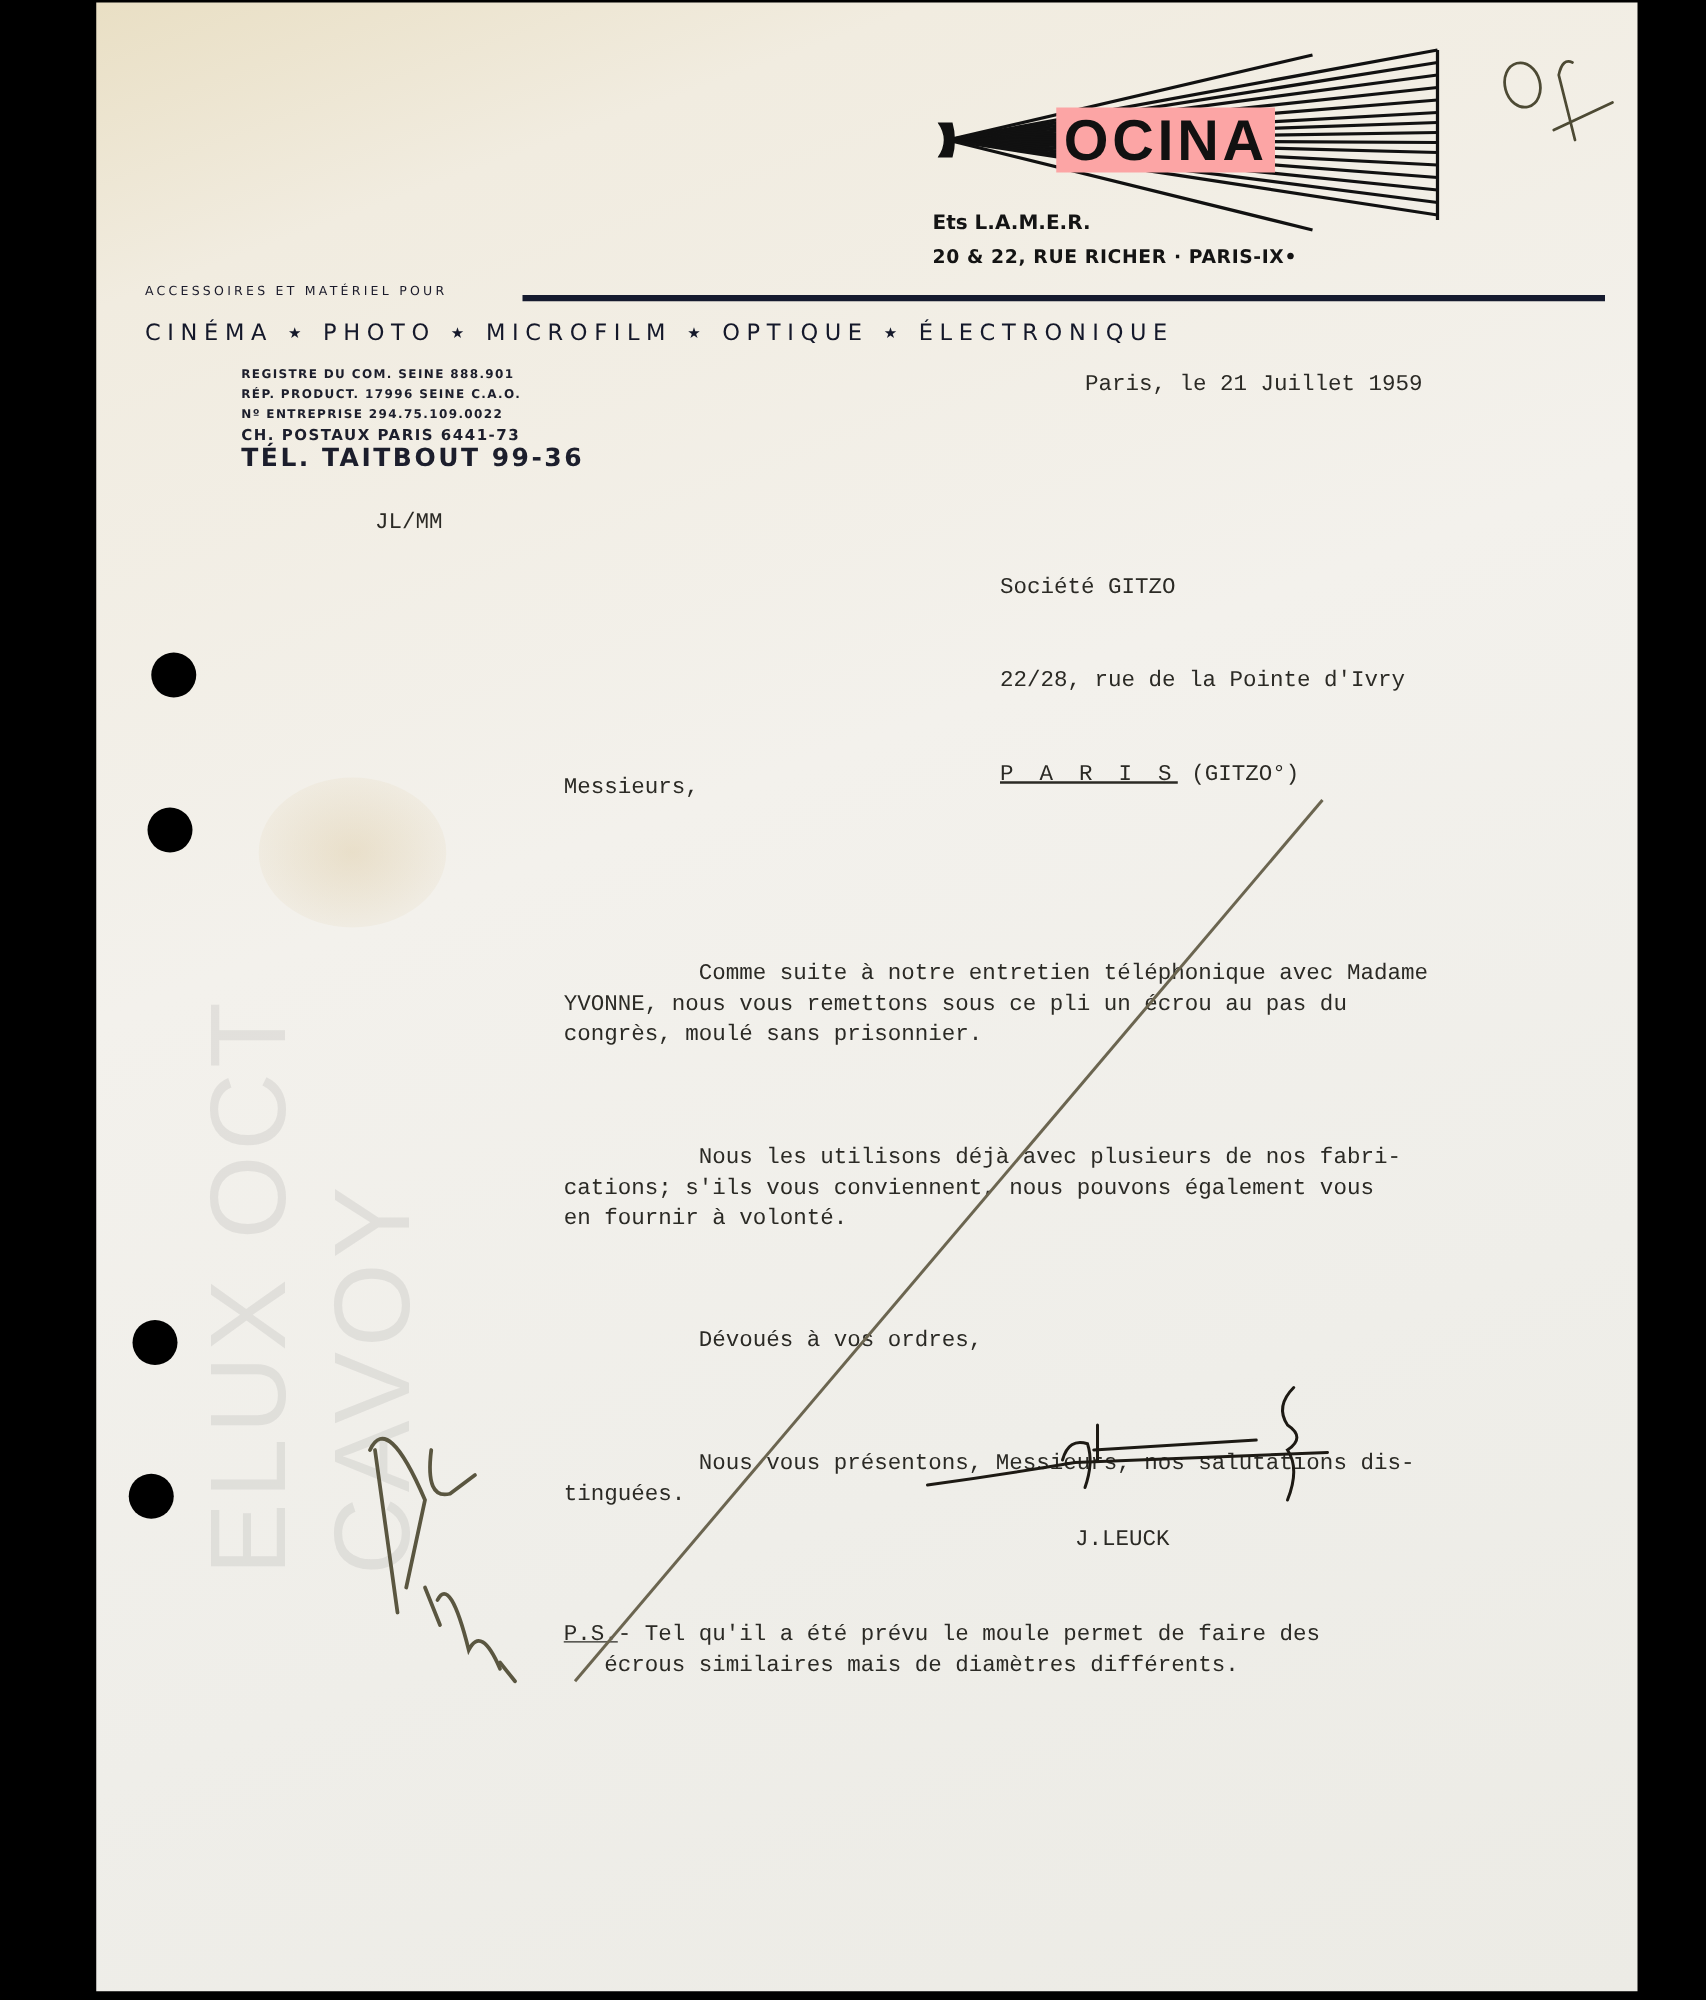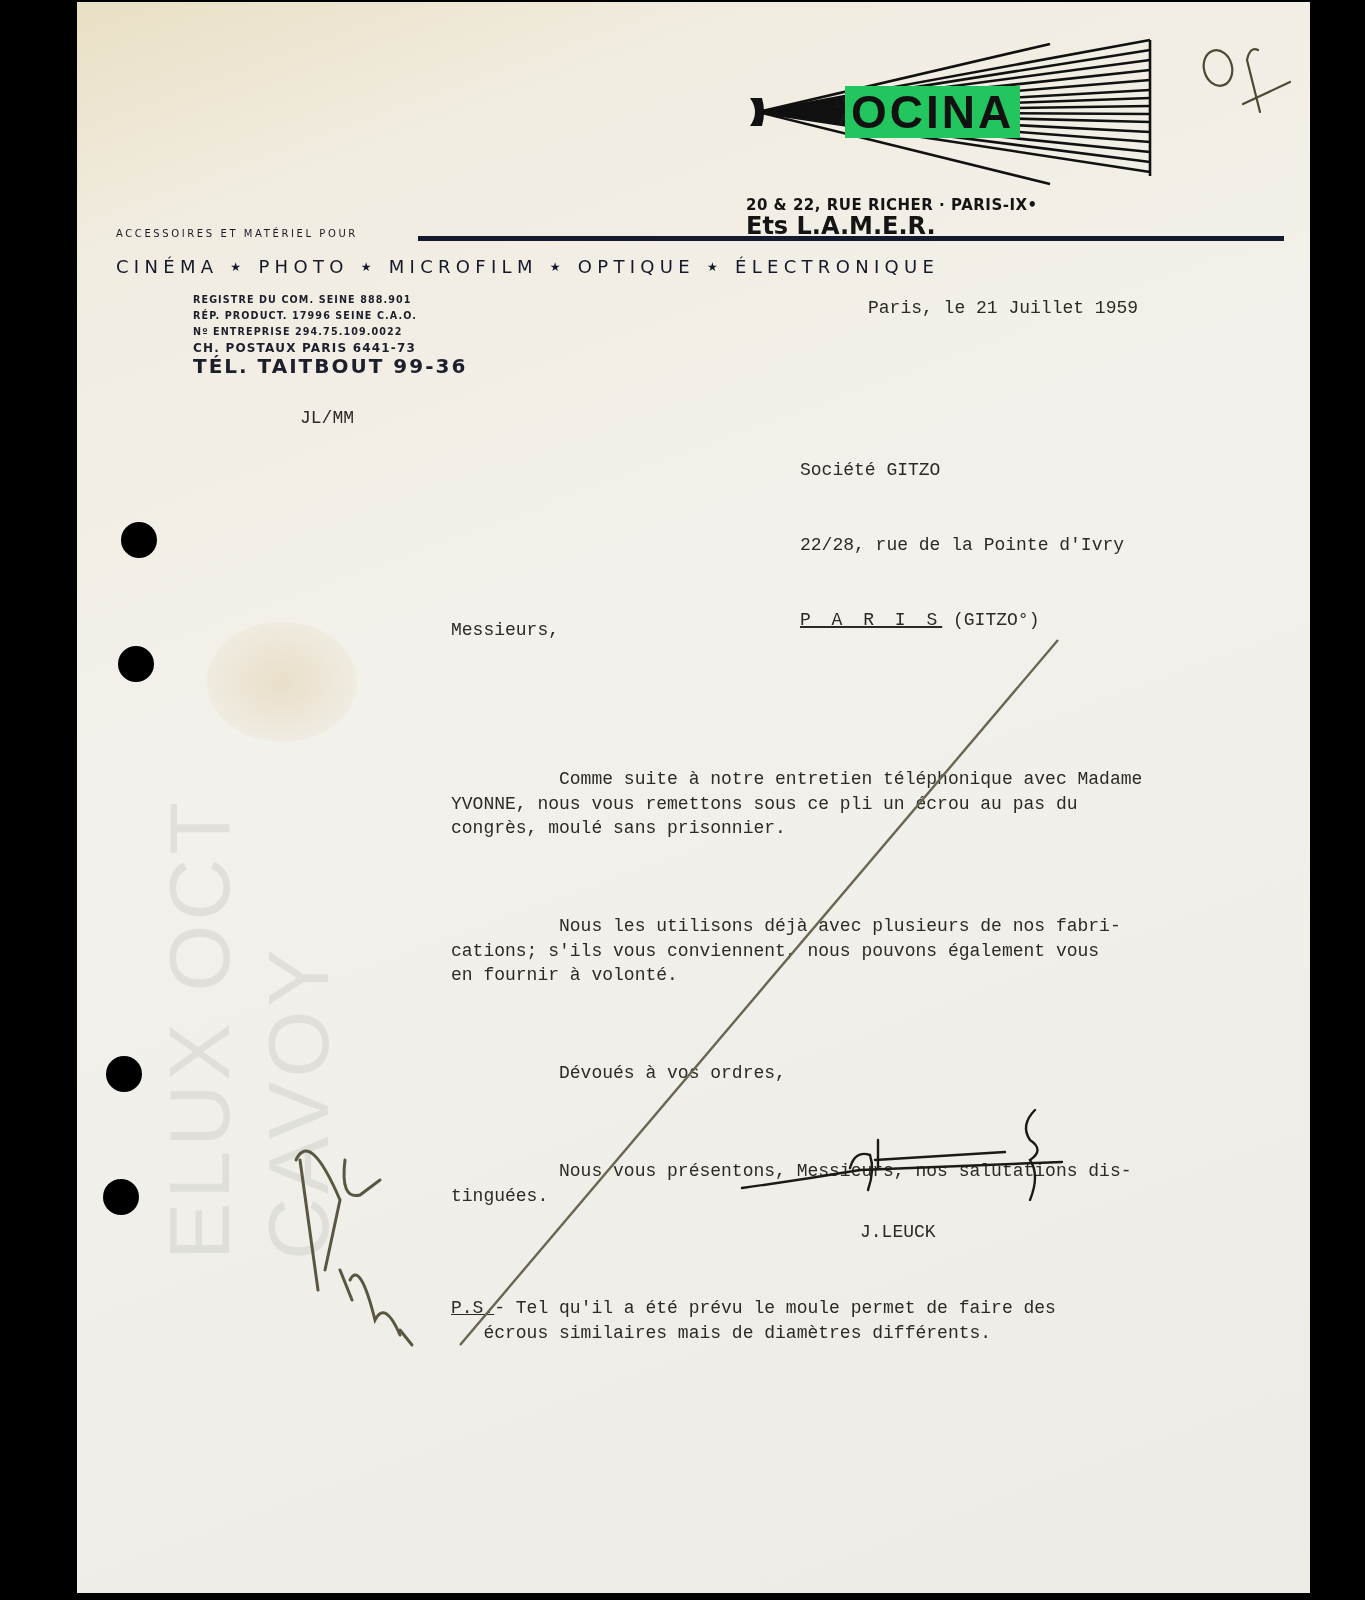--- a/index.html
+++ b/index.html
@@ -19,26 +19,26 @@
     position: absolute; width: 36px; height: 36px; border-radius: 50%; background: #000;
   }
   .ghost {
     position: absolute; left: 150px; top: 460px; width: 100px; height: 800px;
     font-family: "Liberation Sans", sans-serif; font-size: 86px; color: rgba(150,150,150,0.18);
     writing-mode: vertical-rl; transform: rotate(180deg); letter-spacing: 4px;
   }
   .logo { position: absolute; left: 750px; top: 36px; width: 410px; height: 150px; }
   .logo-word {
     position: absolute; left: 845px; top: 86px; font-family: "Liberation Sans", sans-serif;
-    font-weight: bold; font-size: 46px; letter-spacing: 3px; color: #111; background: #22c55e; padding: 0 6px;
+    font-weight: bold; font-size: 46px; letter-spacing: 3px; color: #111; background: #fca5a5; padding: 0 6px;
     line-height: 52px;
   }
   .company {
     position: absolute; left: 746px; top: 168px; font-family: "DejaVu Sans", sans-serif;
-    font-weight: bold; font-size: 24px; color: #141414; margin-top: 44px;
+    font-weight: bold; font-size: 16px; color: #141414;
   }
   .address {
     position: absolute; left: 746px; top: 196px; font-family: "DejaVu Sans", sans-serif;
     font-weight: bold; font-size: 15px; color: #141414; letter-spacing: 0.5px;
   }
   .acc {
     position: absolute; left: 116px; top: 228px; font-family: "DejaVu Sans", sans-serif;
     font-size: 10px; letter-spacing: 2.6px; color: #1a1a2a;
   }
   .rule {

